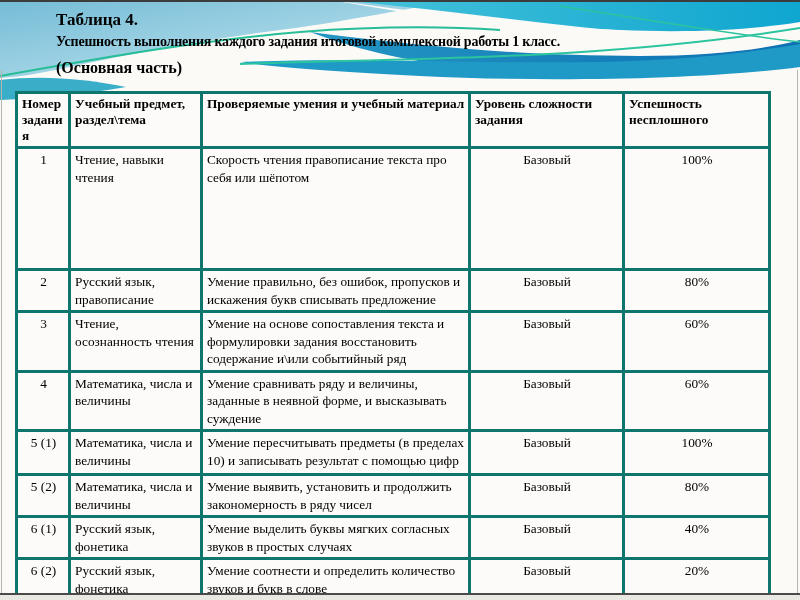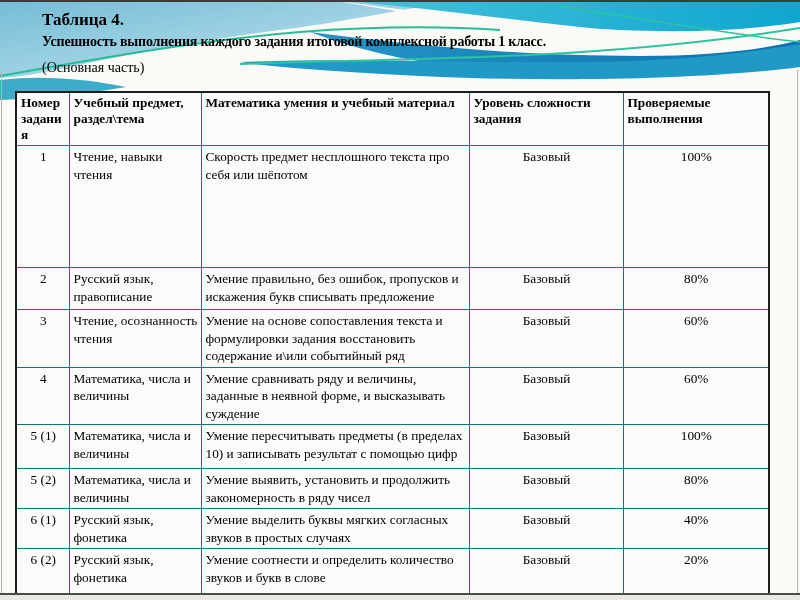--- a/index.html
+++ b/index.html
@@ -16,36 +16,36 @@
   
   .wave-svg { position: absolute; top: 0; left: 0; display: block; }
 
   
   .frame-left  { position: absolute; left: 1px;  top: 70px; bottom: 6px; width: 1px; background: #b7b5b0; }
   .frame-right { position: absolute; right: 2px; top: 70px; bottom: 6px; width: 1px; background: #b7b5b0; }
   .frame-bottom{ position: absolute; left: 0; right: 0; top: 593px; height: 2px; background: #4a4a48; }
   .frame-under { position: absolute; left: 0; right: 0; top: 595px; bottom: 0; background: #eae8e3; }
 
   
-  .title-block { position: absolute; left: 42px; top: 10px; width: 745px; }
+  .title-block { position: absolute; left: 56px; top: 10px; width: 745px; }
   .caption  { font-weight: bold; font-size: 17px; line-height: 19px; }
   .title    { font-weight: bold; font-size: 14px; line-height: 26px; white-space: nowrap; letter-spacing: -0.2px; }
-  .subtitle { font-weight: normal; font-size: 14px;   line-height: 25px; }
+  .subtitle { font-weight: bold; font-size: 16px;   line-height: 25px; }
 
   
   table.results {
     position: absolute; left: 15px; top: 91px;
     width: 753px;
     border-collapse: collapse;
     table-layout: fixed;
     background: #fcfbf9;
     font-size: 13.3px;
     line-height: 17.5px;
   }
-  table.results, table.results td, table.results th { border: 1px solid #0f766e; }
+  table.results, table.results td, table.results th { border: 3px solid #0f766e; }
   table.results { border: 2px solid #1c1c1c; }
   table.results th, table.results td {
     vertical-align: top;
     padding: 2px 3px 2px 4px;
     overflow: hidden;
   }
   table.results th {
     font-weight: bold;
     text-align: left;
     line-height: 16px;
@@ -107,31 +107,31 @@
       <col style="width:53px">
         <col style="width:132px">
         <col style="width:268px">
         <col style="width:154px">
         <col style="width:146px">
     </colgroup>
     <thead>
       <tr style="height: 52px;">
         <th>Номер задания</th>
         <th>Учебный предмет, раздел\тема</th>
-        <th>Математика умения и учебный материал</th>
+        <th>Проверяемые умения и учебный материал</th>
         <th>Уровень сложности задания</th>
-        <th>Проверяемые выполнения</th>
+        <th>Успешность несплошного</th>
       </tr>
     </thead>
     <tbody>
 
         <tr style="height: 122px;">
           <td class="c-num">1</td>
           <td class="c-subj">Чтение, навыки чтения</td>
-          <td class="c-skill">Скорость предмет несплошного текста про себя или шёпотом</td>
+          <td class="c-skill">Скорость чтения правописание текста про себя или шёпотом</td>
           <td class="c-level">Базовый</td>
           <td class="c-succ">100%</td>
         </tr>
 
         <tr style="height: 42px;">
           <td class="c-num">2</td>
           <td class="c-subj">Русский язык, правописание</td>
           <td class="c-skill">Умение правильно, без ошибок, пропусков и искажения букв списывать предложение</td>
           <td class="c-level">Базовый</td>
           <td class="c-succ">80%</td>

